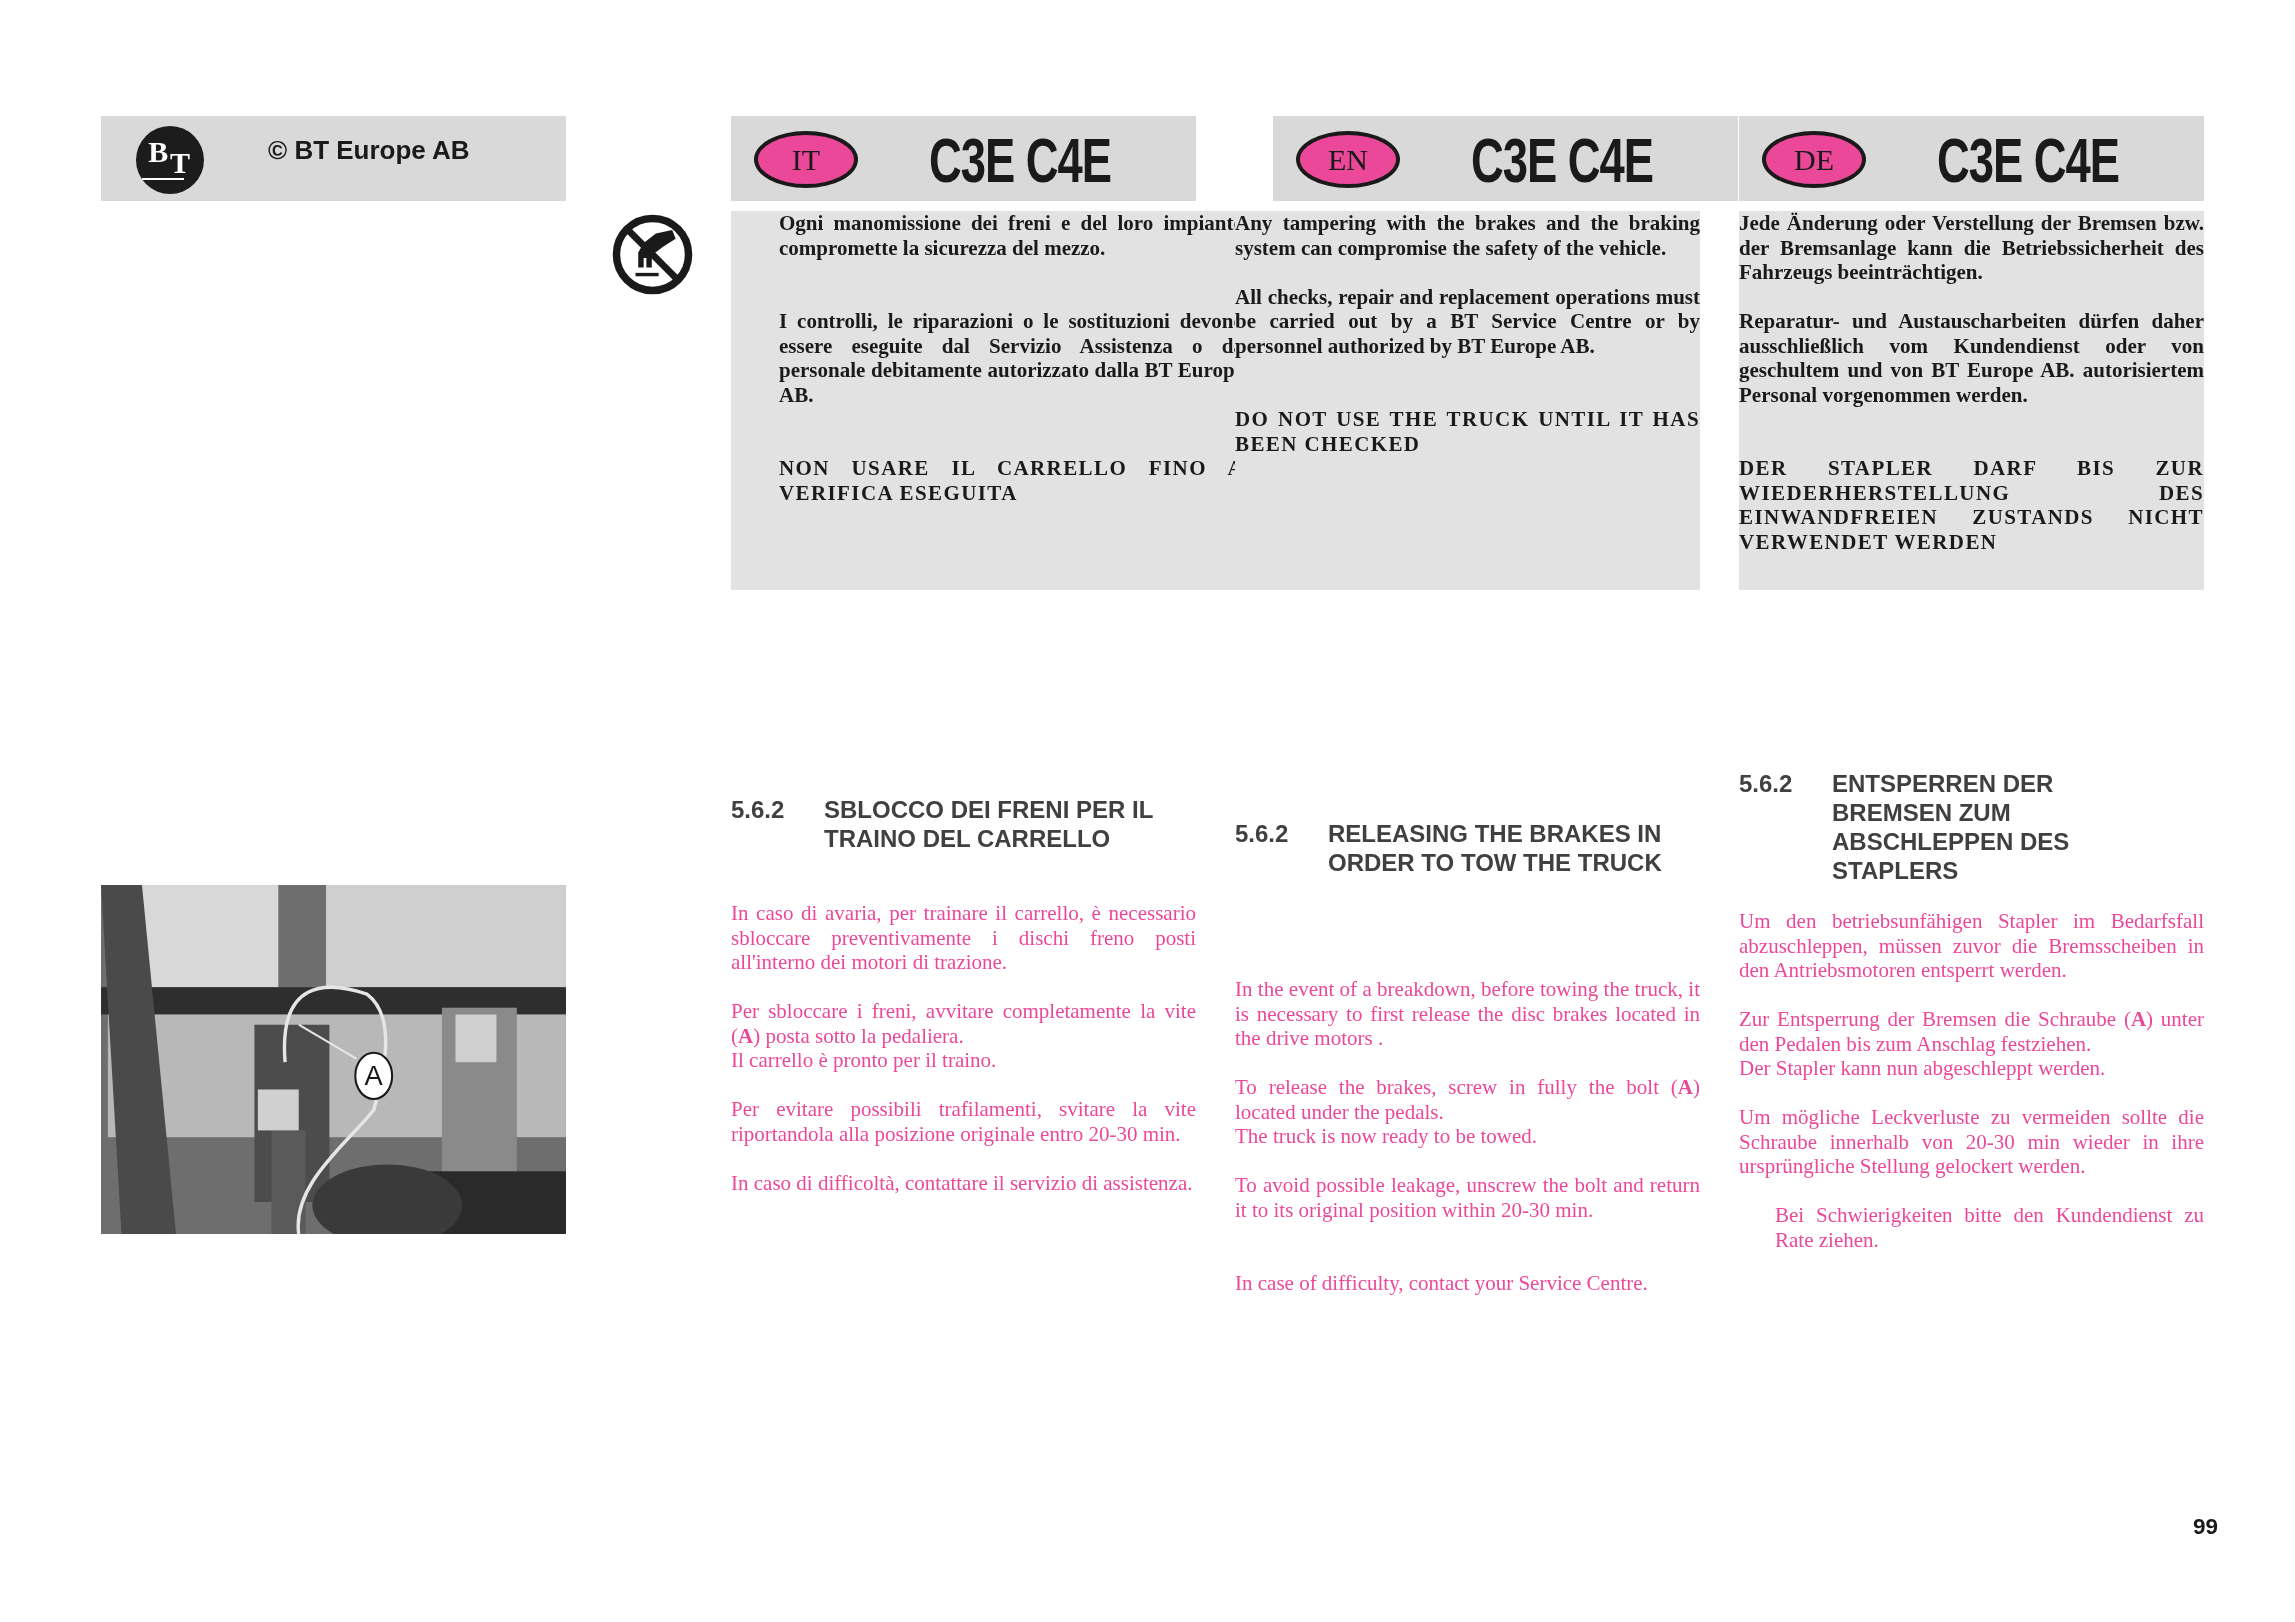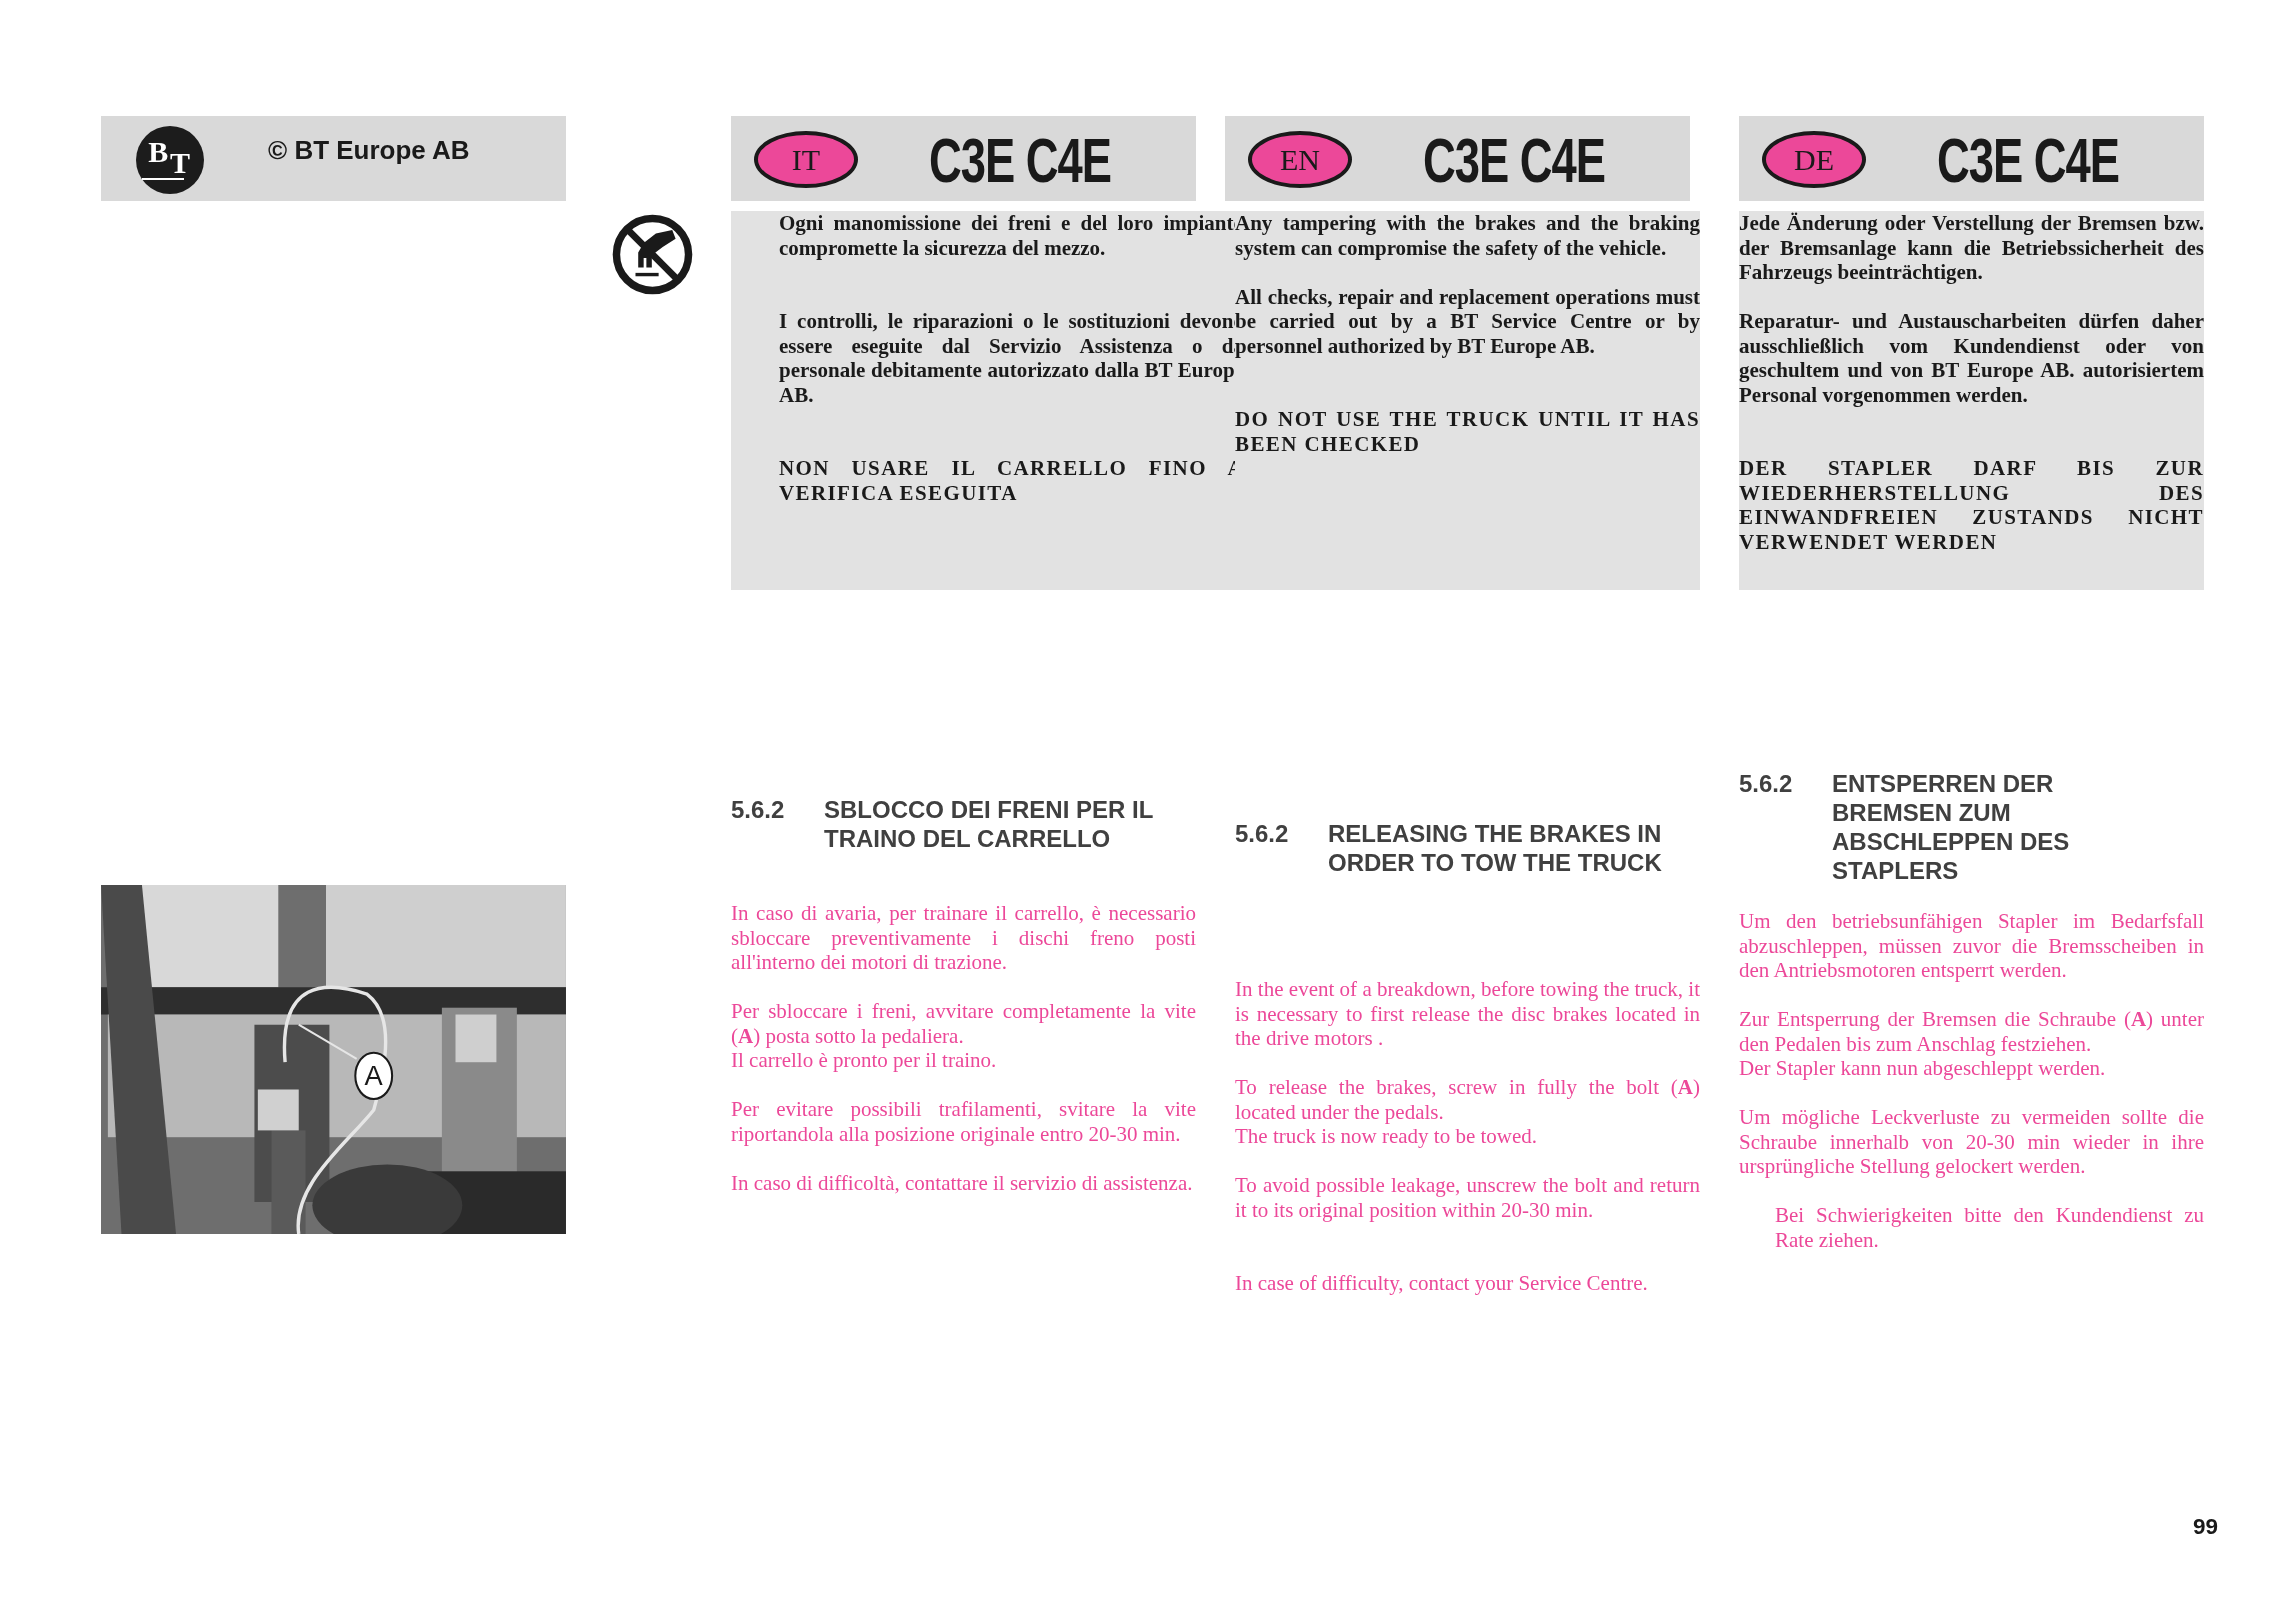--- a/index.html
+++ b/index.html
@@ -50,21 +50,21 @@
     <span class="t">T</span>
     <span class="line"></span>
   </div>
   <span class="copyright">© BT Europe AB</span>
 </div>
 
 <div class="abs col-header" style="left:731px; width:465px;">
   <div class="lang-oval">IT</div>
   <div class="model-title">C3E  C4E</div>
 </div>
-<div class="abs col-header" style="left:1225px; width:465px;">
+<div class="abs col-header" style="left:1273px; width:465px;">
   <div class="lang-oval">EN</div>
   <div class="model-title">C3E  C4E</div>
 </div>
 <div class="abs col-header" style="left:1739px; width:465px;">
   <div class="lang-oval">DE</div>
   <div class="model-title">C3E  C4E</div>
 </div>
 
 <div class="abs warn-icon">
   <svg width="83" height="83" viewBox="0 0 122 122">

